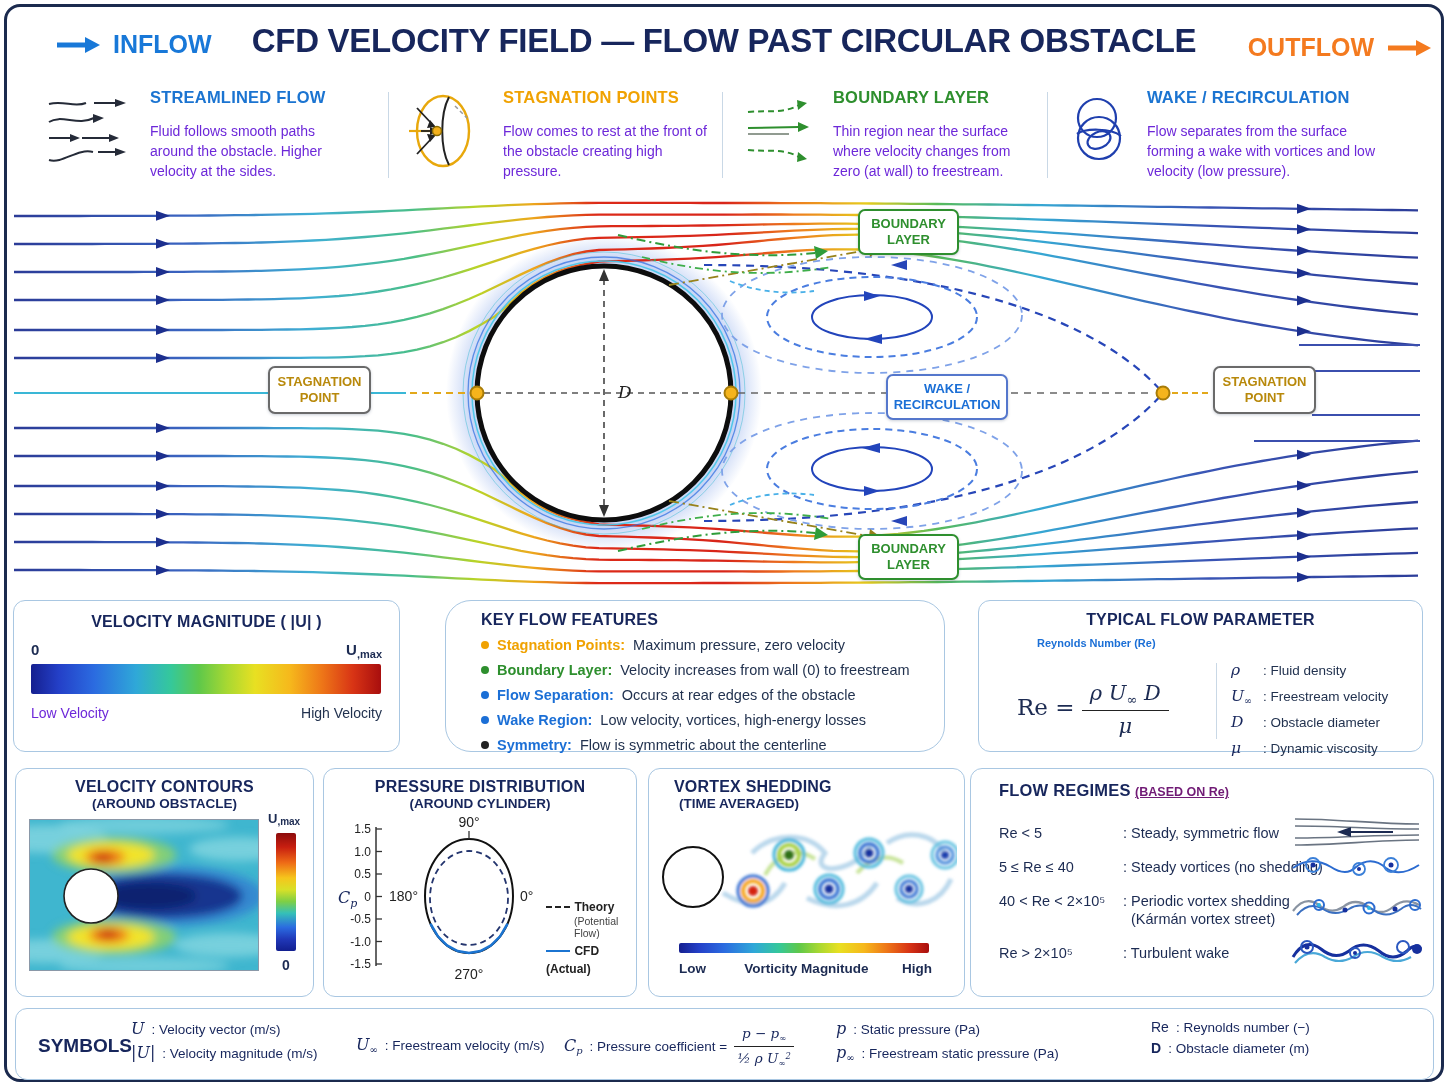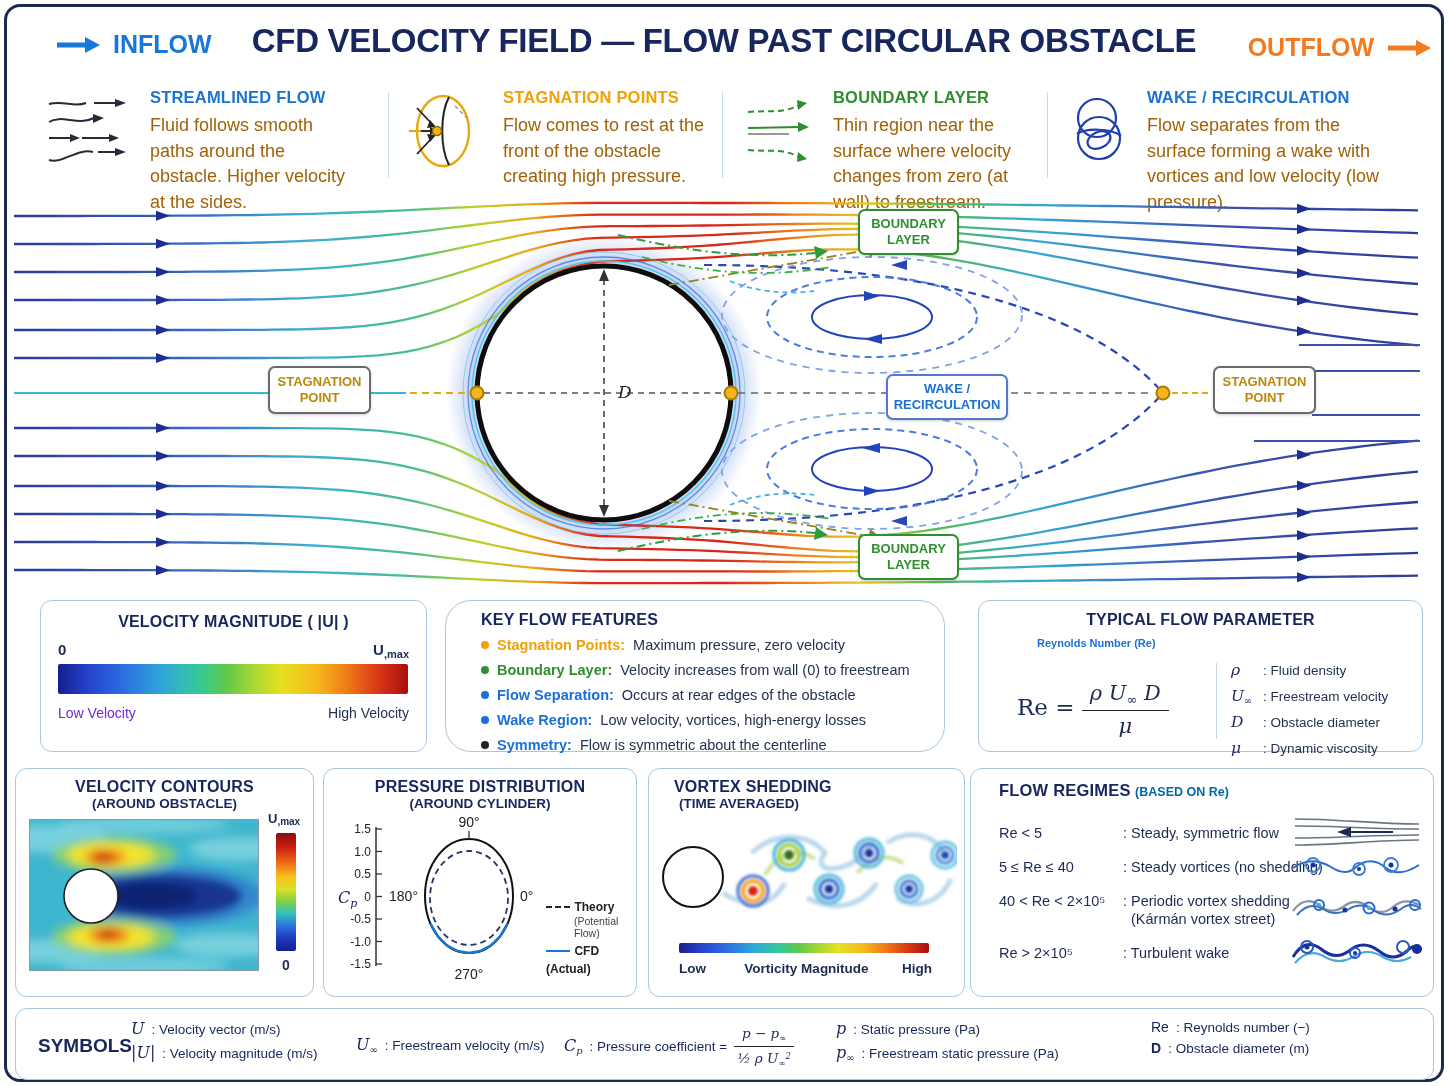--- a/index.html
+++ b/index.html
@@ -4,21 +4,21 @@
 <style>
   html,body{margin:0;padding:0;background:#fff;}
   .page{position:relative;width:1448px;height:1086px;background:#fff;overflow:hidden;
         font-family:"Liberation Sans",sans-serif;color:#1c2b52;}
   .frame{position:absolute;inset:4px;border:3px solid #1b2a4e;border-radius:16px;pointer-events:none;}
   .abs{position:absolute;}
   h1,h2,h3,p{margin:0;padding:0;}
   .title{width:100%;text-align:center;top:22px;font-size:33px;font-weight:800;color:#17265c;letter-spacing:-.3px;}
   .flowlbl{font-size:25px;font-weight:800;}
   .leg-title{font-size:16.5px;font-weight:800;letter-spacing:.2px;}
-  .leg-desc{font-size:18px;line-height:1.42;color:#a16207;margin-top:6px;}
+  .leg-desc{font-size:14px;line-height:1.42;color:#6d28d9;margin-top:15px;}
   .vdiv{width:1px;background:#c9d8e6;}
   .panel{position:absolute;background:#fff;border:1.6px solid #a9c7e2;border-radius:12px;}
   .ptitle{font-size:16px;font-weight:800;color:#17265c;letter-spacing:.2px;}
   .psub{font-size:13.5px;font-weight:700;color:#17265c;}
   .flowbox{position:absolute;background:#fff;border-radius:7px;text-align:center;font-weight:800;
            font-size:13px;line-height:16px;display:flex;flex-direction:column;justify-content:center;
            box-shadow:0 1px 3px rgba(40,60,90,.25);}
   .kf-row{display:flex;align-items:baseline;gap:8px;margin-bottom:9px;font-size:14.5px;}
   .kf-bullet{width:8px;height:8px;border-radius:50%;flex:0 0 8px;position:relative;top:-1px;}
   .kf-label{font-weight:800;}
@@ -296,21 +296,21 @@
   <div class="flowbox" style="left:1213px;top:366px;width:99px;height:44px;border:2px solid #6a6a6a;color:#b8890b;">
     <span>STAGNATION</span>
     <span>POINT</span>
   </div>
   <div class="flowbox" style="left:886px;top:374px;width:118px;height:42px;border:2px solid #5577cc;color:#1b6fd6;">
     <span>WAKE /</span>
     <span>RECIRCULATION</span>
   </div>
   <span class="abs mvar" style="left:618px;top:382px;font-size:17px;color:#222;">D</span>
 
-  <div class="panel" style="left:40px;top:600px;width:385px;height:150px;">
+  <div class="panel" style="left:13px;top:600px;width:385px;height:150px;">
     <div class="ptitle" style="text-align:center;margin-top:12px;">VELOCITY MAGNITUDE ( |U| )</div>
     <span class="abs" style="left:17px;top:40px;font-weight:800;font-size:15px;">0</span>
     <span class="abs" style="right:17px;top:40px;font-weight:800;font-size:15px;"><span>U</span><span style="font-size:11px;vertical-align:-3px;">,max</span></span>
     <div class="abs cbar-h" style="left:17px;top:63px;width:350px;"></div>
     <span class="abs" style="left:17px;top:104px;font-size:14px;color:#6d28d9;">Low Velocity</span>
     <span class="abs" style="right:17px;top:104px;font-size:14px;color:#22324f;">High Velocity</span>
   </div>
 
   <div class="panel" style="left:445px;top:600px;width:498px;height:150px;border-radius:26px;">
     <div class="ptitle" style="margin:10px 0 8px 35px;">KEY FLOW FEATURES</div>
@@ -503,21 +503,21 @@
     </svg>
     <div class="abs cbar-h" style="left:30px;top:174px;width:250px;height:10px;"></div>
     <span class="abs" style="left:30px;top:192px;font-weight:700;font-size:13.5px;">Low</span>
     <span class="abs" style="left:0;right:0;top:192px;text-align:center;font-weight:700;font-size:13.5px;">Vorticity Magnitude</span>
     <span class="abs" style="right:32px;top:192px;font-weight:700;font-size:13.5px;">High</span>
   </div>
 
   <div class="panel" style="left:970px;top:768px;width:462px;height:227px;">
     <div style="margin:12px 0 0 28px;">
       <span class="ptitle" style="font-size:16.5px;">FLOW REGIMES</span>
-      <span style="font-size:12.5px;font-weight:800;color:#0369a1;">(BASED ON Re)</span>
+      <span style="font-size:12.5px;font-weight:800;color:#701a75;text-decoration:underline;">(BASED ON Re)</span>
     </div>
     <div class="regime-row" style="left:28px;top:56px;">Re &lt; 5</div>
     <div class="regime-row" style="left:152px;top:56px;">: Steady, symmetric flow</div>
     <div class="regime-row" style="left:28px;top:90px;">5 ≤ Re ≤ 40</div>
     <div class="regime-row" style="left:152px;top:90px;">: Steady vortices (no shedding)</div>
     <div class="regime-row" style="left:28px;top:124px;">40 &lt; Re &lt; 2×10⁵</div>
     <div class="regime-row" style="left:152px;top:124px;">: Periodic vortex shedding</div>
     <div class="regime-row" style="left:160px;top:142px;">(Kármán vortex street)</div>
     <div class="regime-row" style="left:28px;top:176px;">Re &gt; 2×10⁵</div>
     <div class="regime-row" style="left:152px;top:176px;">: Turbulent wake</div>

